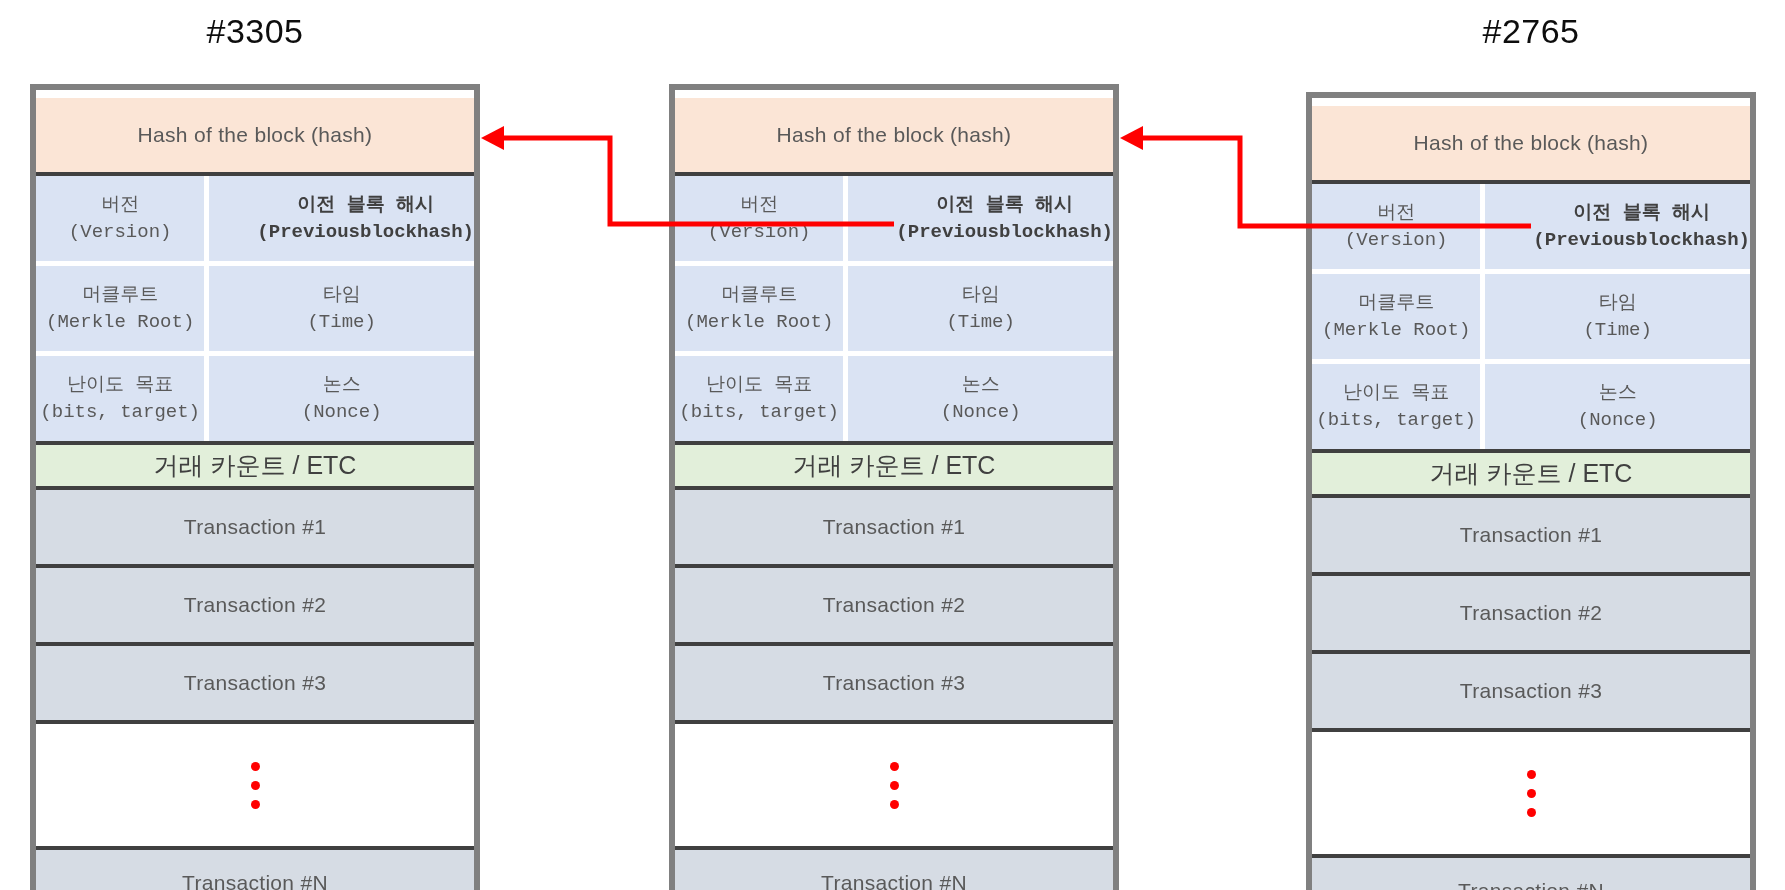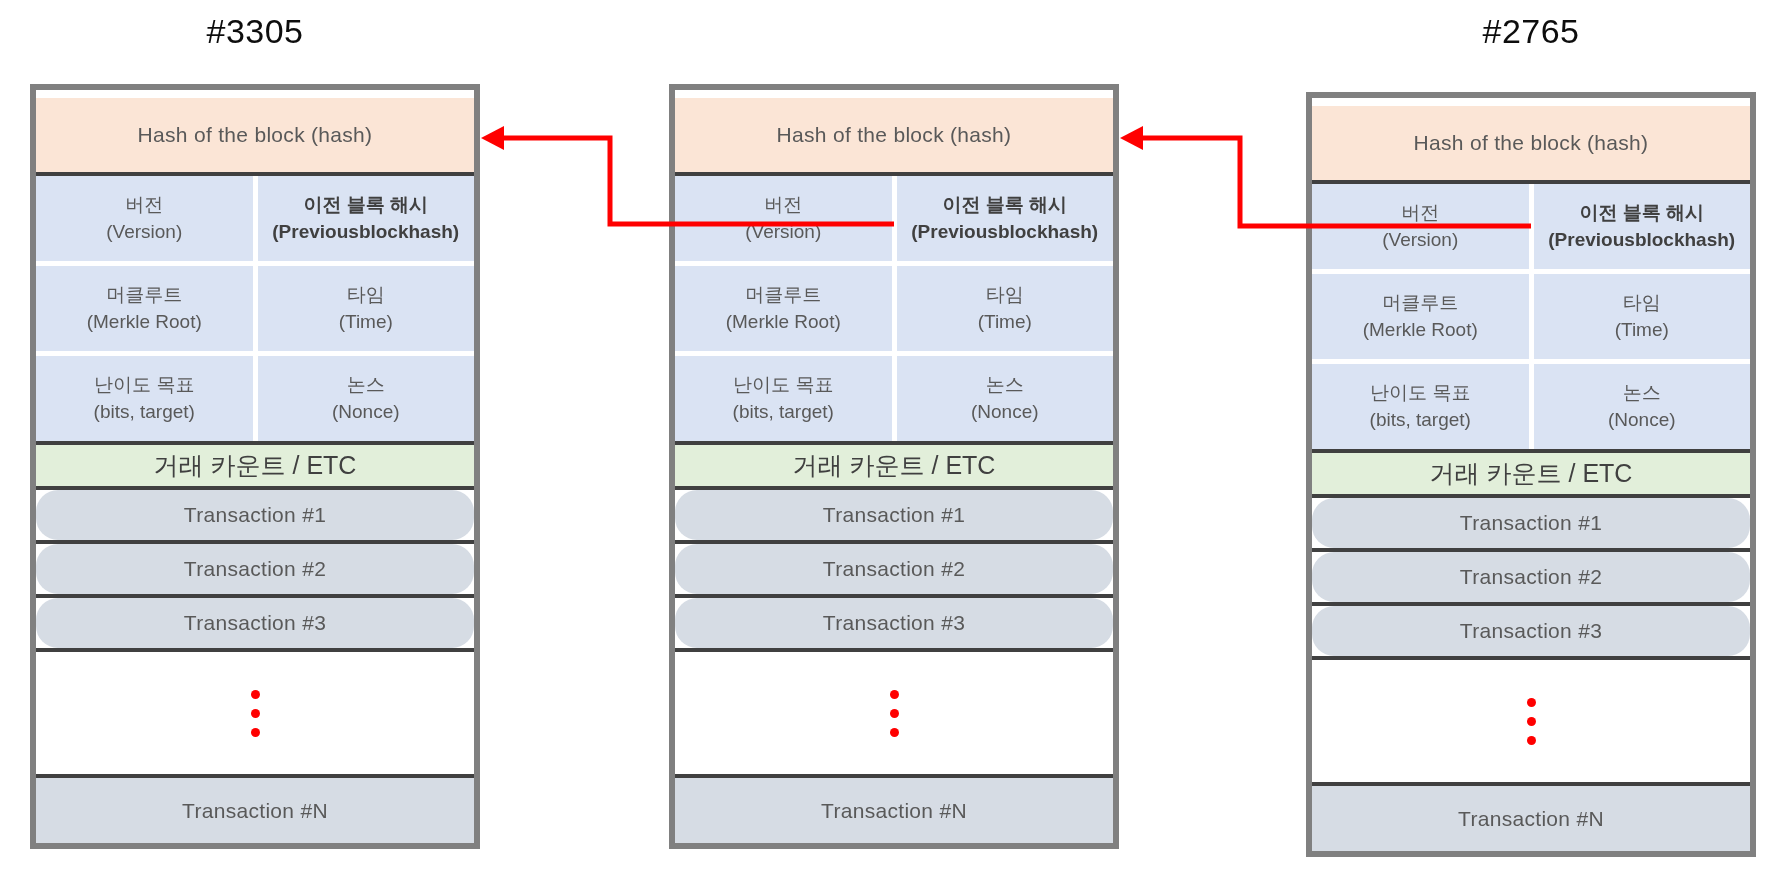--- a/index.html
+++ b/index.html
@@ -35,26 +35,27 @@
 
   .field-grid{
     flex:none;height:265px;display:grid;
     grid-template-columns:1fr 1fr;grid-template-rows:1fr 1fr 1fr;
     gap:5px;background:#ffffff;
   }
   .cell{
     background:#dae3f3;color:#595959;font-size:19px;line-height:1.4;
     display:flex;flex-direction:column;align-items:center;justify-content:center;
     text-align:center;
-  }
-  .cell.bold{font-weight:700;color:#404040;}
+    font-family:Liberation Mono, monospace;
+  }
+  .cell.bold{font-weight:700;color:#404040;padding-left:48px;}
 
   .etc-row{height:41px;background:#e2efda;color:#404040;font-size:25px;}
 
-  .tx-row{height:50px;background:#d6dce4;color:#595959;font-size:21px;letter-spacing:0.3px;border-radius:22px;}
+  .tx-row{height:74px;background:#d6dce4;color:#595959;font-size:21px;letter-spacing:0.3px;}
   .txn-row{height:65px;background:#d6dce4;color:#595959;font-size:21px;letter-spacing:0.3px;}
 
   .dots-row{height:122px;background:#ffffff;flex-direction:column;gap:10px;}
   .dot{width:9px;height:9px;border-radius:50%;background:#ff0000;}
 
   .arrows{
     position:absolute;left:0;top:0;width:1785px;height:890px;
     pointer-events:none;z-index:10;
   }
 </style>

